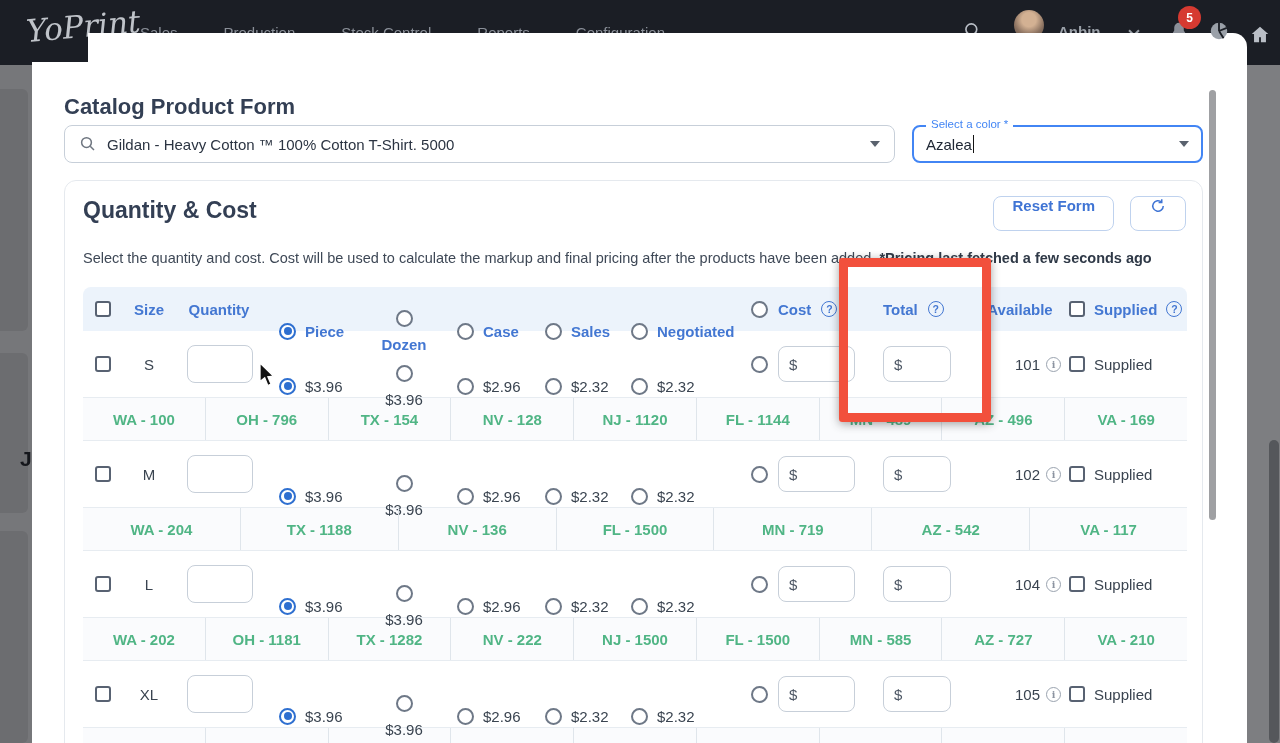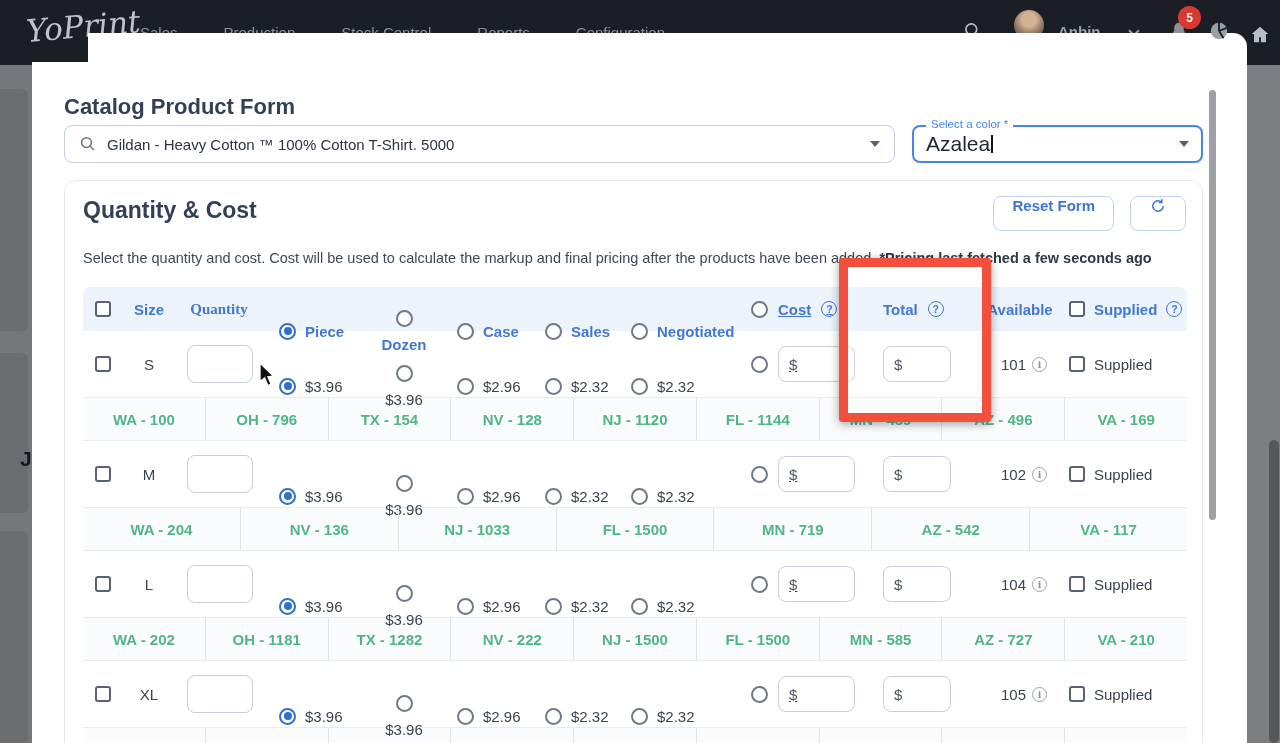--- a/index.html
+++ b/index.html
@@ -51,21 +51,21 @@
                     border:1px solid #c7cfd9; border-radius:8px; background:#fff;
                     display:flex; align-items:center; padding:14px 14px; gap:10px; }
   .product-select .val { font-size:15px; color:#2b3442; flex:1; }
   .chev { width:0; height:0; border-left:5px solid transparent; border-right:5px solid transparent;
           border-top:6px solid #5a626e; }
   .color-select { position:absolute; left:880px; top:92px; width:291px; height:38px;
                   border:2px solid #4285f4; border-radius:8px; background:#fff;
                   display:flex; align-items:center; padding:0 12px; }
   .color-label { position:absolute; left:12px; top:-9px; background:#fff; padding:0 5px;
                  font-size:11.5px; color:#4285f4; }
-  .color-select .val { font-size:21px; color:#202835; flex:1; display:flex; align-items:center; }
+  .color-select .val { font-size:15px; color:#202835; flex:1; display:flex; align-items:center; }
   .caret { display:inline-block; width:1.5px; height:18px; background:#141414; margin-left:1px; }
 
   
   .card { position:absolute; left:32px; top:147px; width:1139px; height:620px;
           border:1px solid #e5e9ee; border-radius:12px; background:#fff; }
   .card-title { position:absolute; left:18px; top:16px; font-size:23px; font-weight:700; color:#333f54; }
   .card-buttons { position:absolute; right:16px; top:15px; display:flex; gap:16px; }
   .btn { height:35px; border:1px solid #bfd2ee; border-radius:8px; background:#fff; color:#3f74d4;
          font-size:15px; font-weight:600; display:flex; align-items:flex-start; padding:0 18px; gap:8px;
          cursor:pointer; font-family:inherit; }
@@ -85,23 +85,23 @@
                color:#50b585; font-weight:600; font-size:15px; }
   .stockcell + .stockcell { border-left:1px solid #dfe5eb; }
 
   .col-cb   { width:40px; justify-content:center; }
   .col-size { width:52px; justify-content:center; }
   .col-qty  { width:88px; }
   .col-p1 { width:88px; } .col-p2 { width:90px;flex-direction:column; } .col-p3 { width:88px; }
   .col-p4 { width:86px; } .col-p5 { width:118px; }
   .col-p, .col-cost, .col-total, .col-avail, .col-sup { }
   .pl { padding-left:16px; gap:9px;margin-top:44px; }
-  .col-cost  { width:132px; padding-left:18px; gap:10px;text-decoration:underline; }
+  .col-cost  { width:132px; padding-left:18px; gap:10px; }
   .col-total { width:118px; padding-left:18px; }
-  .col-avail { width:74px; padding-left:18px; gap:6px; }
+  .col-avail { width:74px; padding-left:32px; gap:6px; }
   .thead .col-avail { padding-left:0; justify-content:center; }
   .col-sup   { width:130px; padding-left:12px; gap:9px; }
 
   .checkbox { width:16px; height:16px; border:2px solid #58627 2; border:2px solid #586272;
               border-radius:3px; background:#fff; display:inline-block; cursor:pointer; }
   .radio { width:17px; height:17px; border:2px solid #6e7887; border-radius:50%; background:#fff;
            display:inline-block; position:relative; flex:none; cursor:pointer; }
   .radio.sel { border-color:#2e6fd0; }
   .radio.sel::after { content:""; position:absolute; inset:2.5px; border-radius:50%; background:#2e6fd0; }
   .help-icon { width:16px; height:16px; border:1.5px solid #4377d2; border-radius:50%; color:#4377d2;
@@ -214,21 +214,21 @@
     <div class="subtitle">
       <span>Select the quantity and cost. Cost will be used to calculate the markup and final pricing after the products have been added. </span><b>*Pricing last fetched a few seconds ago</b>
     </div>
 
     <div class="ptable">
       <div class="thead">
         <div class="cell col-cb">
             <span class="checkbox"></span>
           </div>
         <div class="cell col-size hd">Size</div>
-        <div class="cell col-qty hd" style="justify-content:center;font-family:Liberation Serif, serif;">Quantity</div>
+        <div class="cell col-qty hd" style="justify-content:center;">Quantity</div>
         <div class="cell col-p1 pl">
             <span class="radio sel"></span>
             <span class="hd">Piece</span>
           </div>
         <div class="cell col-p2 pl">
             <span class="radio"></span>
             <span class="hd">Dozen</span>
           </div>
         <div class="cell col-p3 pl">
             <span class="radio"></span>
@@ -353,22 +353,22 @@
               <span>102</span>
               <span class="info-icon"></span>
             </div>
             <div class="cell col-sup">
               <span class="checkbox"></span>
               <span>Supplied</span>
             </div>
           </div>
           <div class="stockrow">
             <div class="stockcell">WA - 204</div>
+            <div class="stockcell">TX - 1188</div>
             <div class="stockcell">NV - 136</div>
-            <div class="stockcell">NJ - 1033</div>
             <div class="stockcell">FL - 1500</div>
             <div class="stockcell">MN - 719</div>
             <div class="stockcell">AZ - 542</div>
             <div class="stockcell">VA - 117</div>
           </div>
           <div class="trow">
             <div class="cell col-cb">
               <span class="checkbox"></span>
             </div>
             <div class="cell col-size">L</div>

